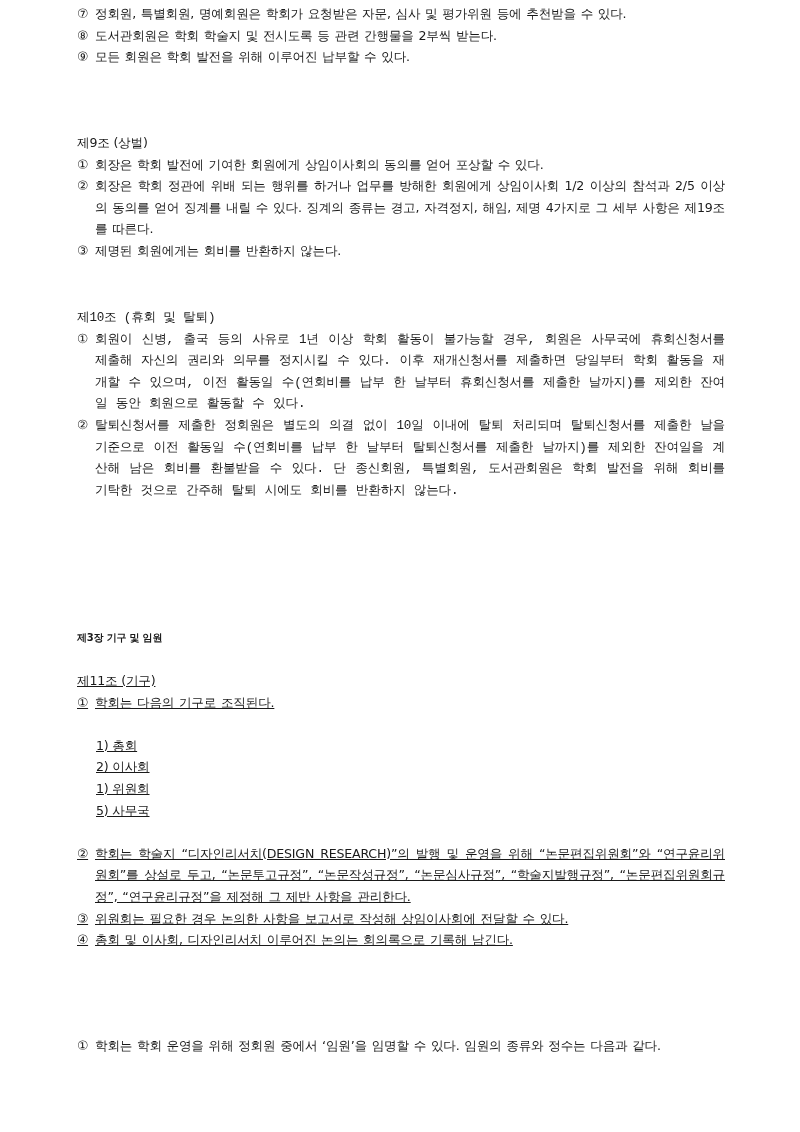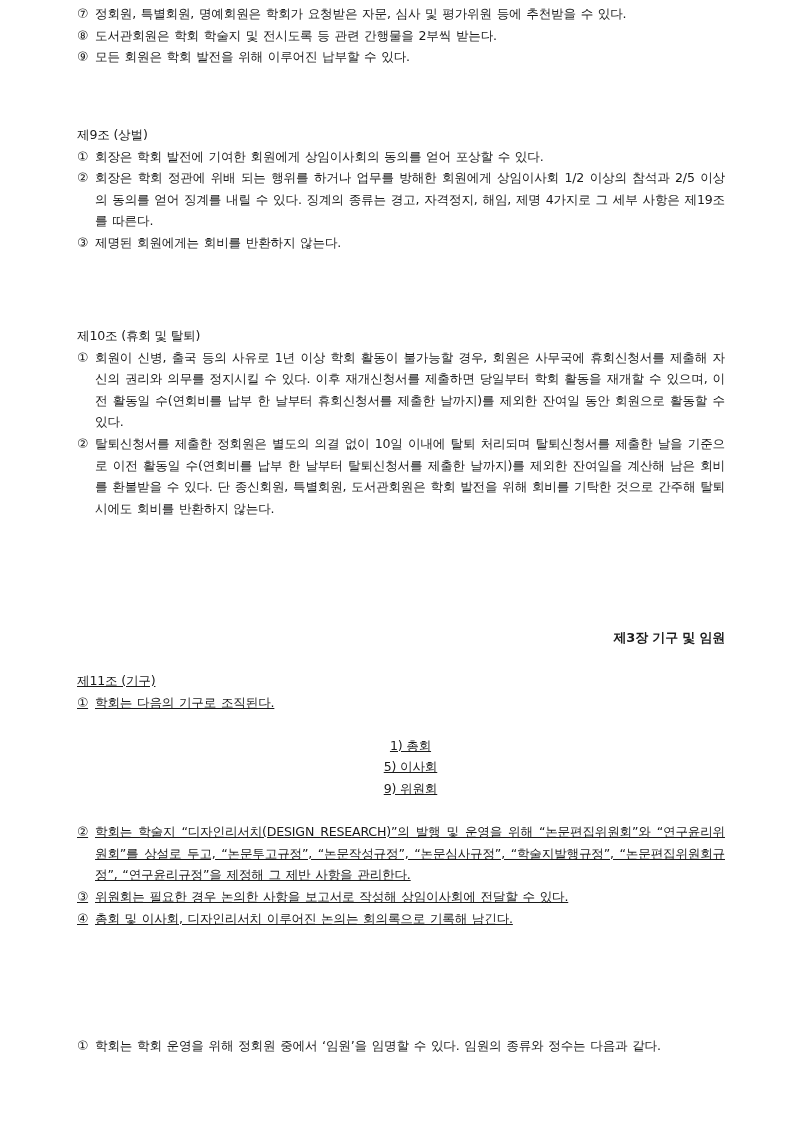--- a/index.html
+++ b/index.html
@@ -41,30 +41,28 @@
       width: 18px;
     }
     .item .txt {
       flex: 1 1 auto;
       text-align: justify;
       text-align-last: left;
       word-spacing: 1px;
     }
     .chapter {
       font-weight: bold;
-      font-size: 13px;
+      font-size: 10px;
       line-height: 21.6px;
-      text-align: right;
     }
     .sublist {
       padding-left: 19px;
     }
     .sublist .line {
       line-height: 21.6px;
-      text-align: center;
     }
   </style>
 </head>
 <body>
 
 <div class="page">
 
   <div class="blk" style="top:3px;">
     <div class="item">
       <span class="num">⑦</span>
@@ -73,37 +71,37 @@
     <div class="item">
       <span class="num">⑧</span>
       <span class="txt">도서관회원은 학회 학술지 및 전시도록 등 관련 간행물을 2부씩 받는다.</span>
     </div>
     <div class="item">
       <span class="num">⑨</span>
       <span class="txt">모든 회원은 학회 발전을 위해 이루어진 납부할 수 있다.</span>
     </div>
   </div>
 
-  <div class="blk" style="top:124px;">
+  <div class="blk" style="top:132px;">
     <div class="line">제9조 (상벌)</div>
     <div class="item">
       <span class="num">①</span>
       <span class="txt">회장은 학회 발전에 기여한 회원에게 상임이사회의 동의를 얻어 포상할 수 있다.</span>
     </div>
     <div class="item">
       <span class="num">②</span>
       <span class="txt">회장은 학회 정관에 위배 되는 행위를 하거나 업무를 방해한 회원에게 상임이사회 1/2 이상의 참석과 2/5 이상의 동의를 얻어 징계를 내릴 수 있다. 징계의 종류는 경고, 자격정지, 해임, 제명 4가지로 그 세부 사항은 제19조를 따른다.</span>
     </div>
     <div class="item">
       <span class="num">③</span>
       <span class="txt">제명된 회원에게는 회비를 반환하지 않는다.</span>
     </div>
   </div>
 
-  <div class="blk" style="top:325px;">
+  <div class="blk" style="top:308px;font-family:Liberation Mono, monospace;">
     <div class="line">제10조 (휴회 및 탈퇴)</div>
     <div class="item">
       <span class="num">①</span>
       <span class="txt">회원이 신병, 출국 등의 사유로 1년 이상 학회 활동이 불가능할 경우, 회원은 사무국에 휴회신청서를 제출해 자신의 권리와 의무를 정지시킬 수 있다. 이후 재개신청서를 제출하면 당일부터 학회 활동을 재개할 수 있으며, 이전 활동일 수(연회비를 납부 한 날부터 휴회신청서를 제출한 날까지)를 제외한 잔여일 동안 회원으로 활동할 수 있다.</span>
     </div>
     <div class="item">
       <span class="num">②</span>
       <span class="txt">탈퇴신청서를 제출한 정회원은 별도의 의결 없이 10일 이내에 탈퇴 처리되며 탈퇴신청서를 제출한 날을 기준으로 이전 활동일 수(연회비를 납부 한 날부터 탈퇴신청서를 제출한 날까지)를 제외한 잔여일을 계산해 남은 회비를 환불받을 수 있다. 단 종신회원, 특별회원, 도서관회원은 학회 발전을 위해 회비를 기탁한 것으로 간주해 탈퇴 시에도 회비를 반환하지 않는다.</span>
     </div>
   </div>
@@ -113,22 +111,23 @@
   </div>
 
   <div class="blk" style="top:670px;text-decoration:underline;">
     <div class="line">제11조 (기구)</div>
     <div class="item">
       <span class="num">①</span>
       <span class="txt">학회는 다음의 기구로 조직된다.</span>
     </div>
     <div class="sublist" style="margin-top:21.6px;">
       <div class="line">1) 총회</div>
-      <div class="line">5) 이사회</div>
-      <div class="line">9) 위원회</div>
+      <div class="line">2) 이사회</div>
+      <div class="line">1) 위원회</div>
+      <div class="line">5) 사무국</div>
     </div>
     <div style="margin-top:21.6px;">
       <div class="item">
         <span class="num">②</span>
         <span class="txt">학회는 학술지 “디자인리서치(DESIGN RESEARCH)”의 발행 및 운영을 위해 “논문편집위원회”와 “연구윤리위원회”를 상설로 두고, “논문투고규정”, “논문작성규정”, “논문심사규정”, “학술지발행규정”, “논문편집위원회규정”, “연구윤리규정”을 제정해 그 제반 사항을 관리한다.</span>
       </div>
       <div class="item">
         <span class="num">③</span>
         <span class="txt">위원회는 필요한 경우 논의한 사항을 보고서로 작성해 상임이사회에 전달할 수 있다.</span>
       </div>

